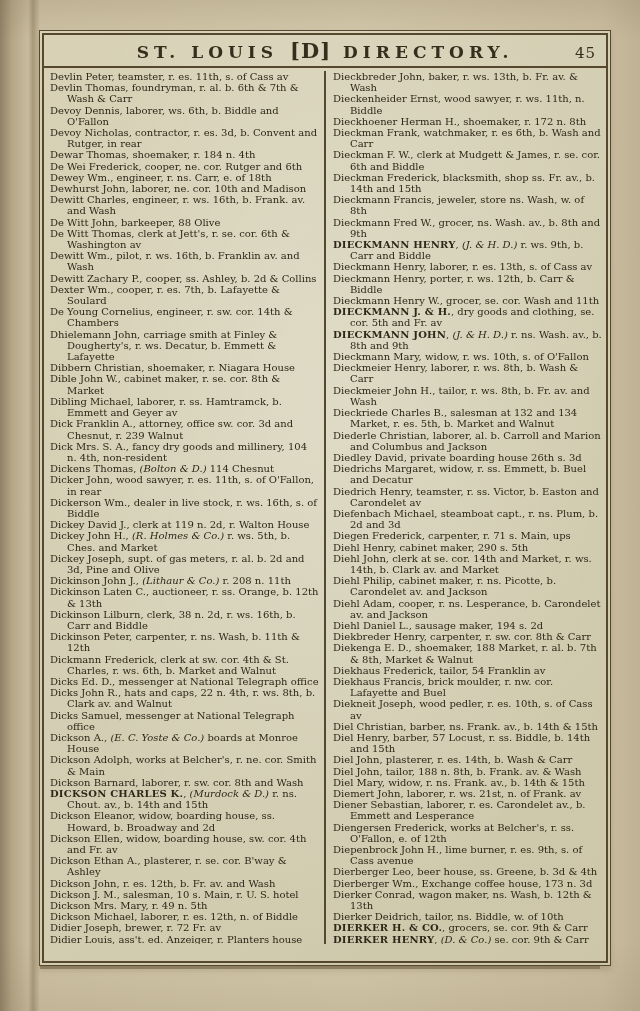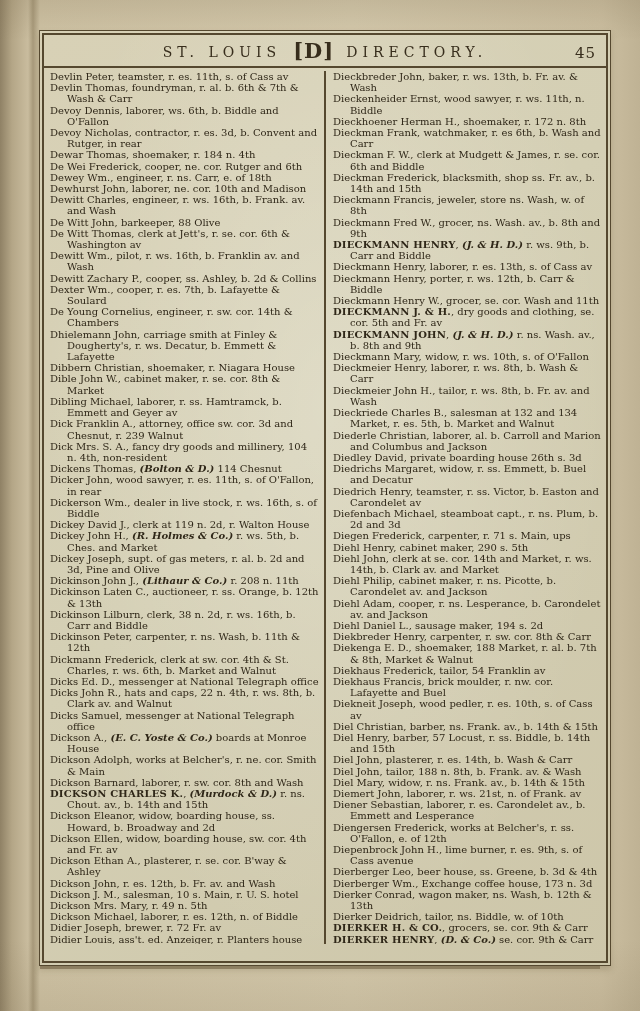--- a/index.html
+++ b/index.html
@@ -22,37 +22,37 @@
     border:2px solid #55482f;height:100%;box-sizing:border-box;
     display:flex;flex-direction:column;overflow:hidden;
   }
   .dir-header{
     position:relative;flex:0 0 auto;
     border-bottom:2px solid #55482f;
     padding:4px 14px 2px 14px;
     text-align:center;color:#372d1c;
     display:flex;align-items:center;justify-content:center;
   }
-  .hdr-word{font-size:14px;letter-spacing:5px;font-weight:normal;}
+  .hdr-word{font-size:17px;letter-spacing:5px;font-weight:bold;}
   .hdr-letter{font-size:21px;font-weight:bold;margin:0 12px;letter-spacing:1px;position:relative;top:-1px;}
   .hdr-pagenum{position:absolute;right:10px;top:9px;font-size:15px;letter-spacing:1px;color:#372d1c;}
   .columns{
     flex:1 1 auto;display:flex;overflow:hidden;
     padding:3px 4px 17px 6px;color:#2f2718;
   }
   .col{width:50%;box-sizing:border-box;overflow:hidden;}
   .col-left{border-right:2px solid #55482f;padding-right:5px;}
   .col-right{padding-left:7px;}
   .entry{
     margin:0;padding-left:17px;text-indent:-17px;
     font-size:10px;line-height:11.2px;
     text-align:left;
   }
   .entry b{font-size:10px;letter-spacing:.2px;}
-  .entry i{font-weight:bold;}
+  .entry i{font-weight:normal;}
 </style>
 </head>
 <body>
 
 <div class="page-frame">
   <div class="page-frame-inner">
 
     <div class="dir-header">
       <span class="hdr-word">ST.  LOUIS</span>
       <span class="hdr-letter">[D]</span>

